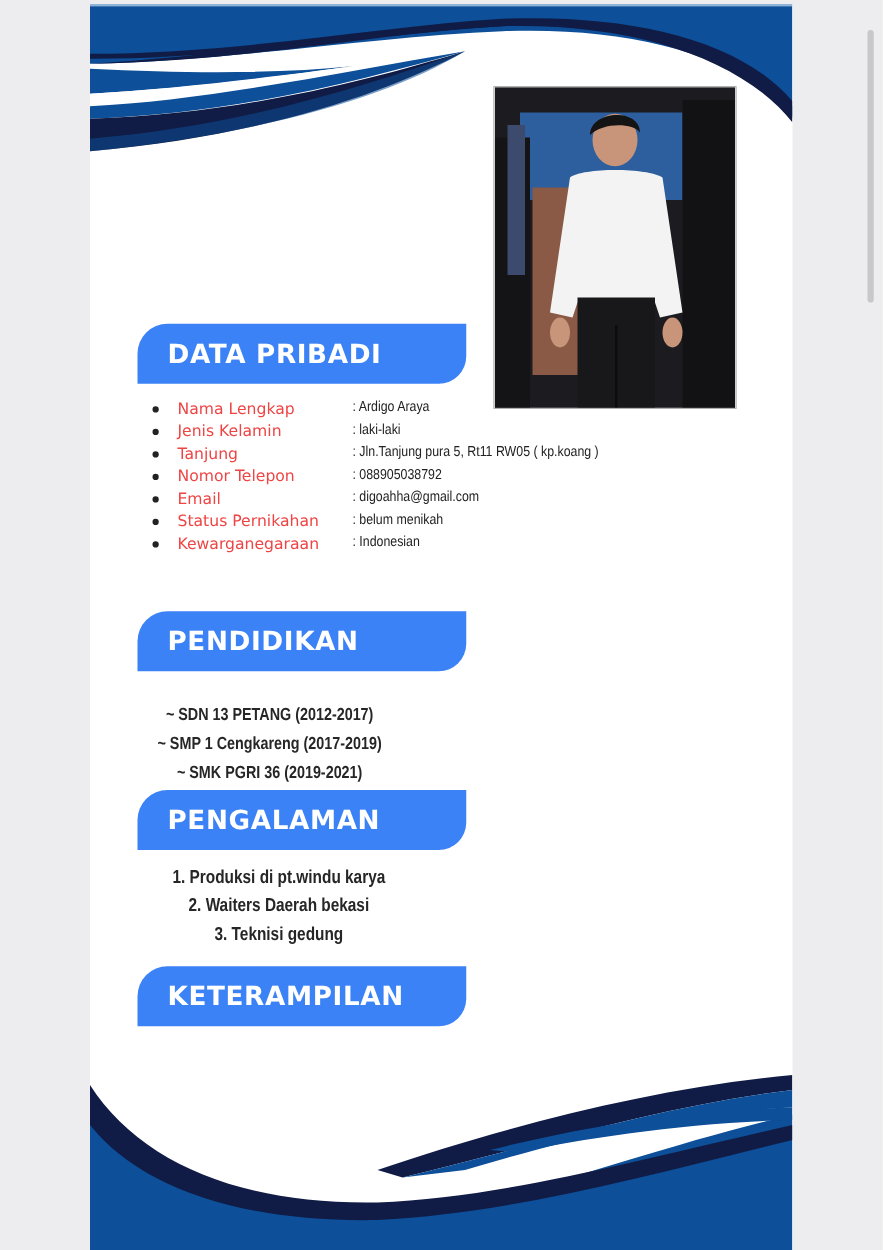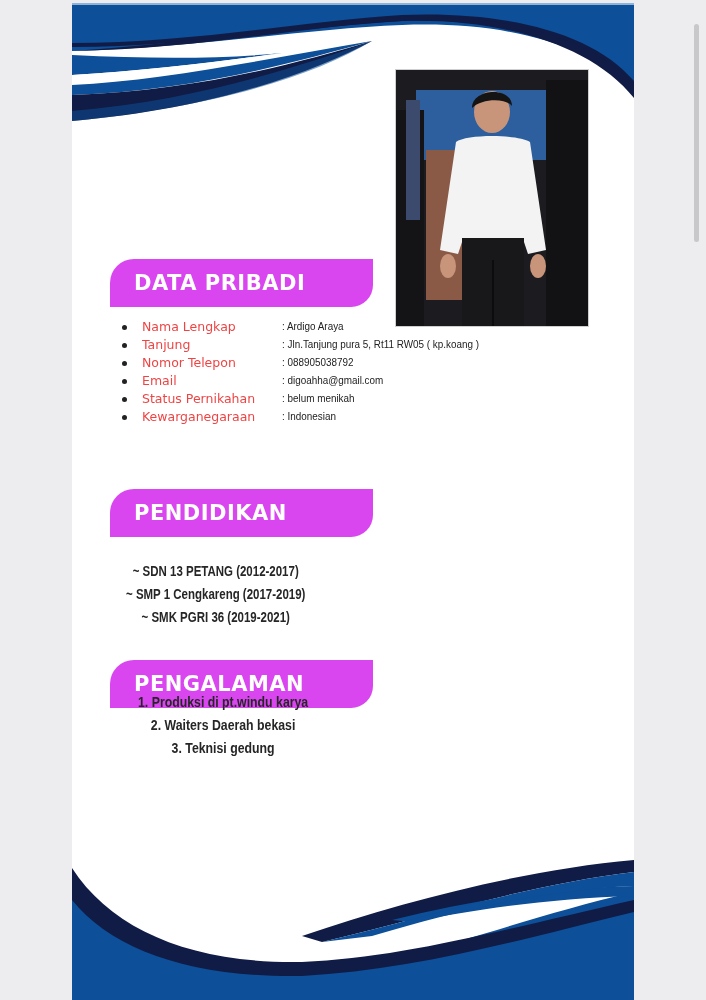--- a/index.html
+++ b/index.html
@@ -16,21 +16,21 @@
   .deco-top { top: 0; height: 140px; }
   .deco-bottom { bottom: 0; height: 160px; }
 
   .photo {
     position: absolute; left: 323px; top: 66px; width: 194px; height: 258px;
     background: #1b1b1f; overflow: hidden; border: 1px solid #cfcfcf;
   }
 
   .banner {
     position: absolute; left: 38px; width: 263px; height: 48px;
-    background: #d946ef; color: #ffffff;
+    background: #3b82f6; color: #ffffff;
     border-top-left-radius: 24px; border-bottom-right-radius: 22px;
     font-family: "DejaVu Sans", sans-serif; font-weight: bold;
     font-size: 21px; letter-spacing: 0.5px;
     padding-left: 24px; line-height: 48px;
   }
 
   .bio { position: absolute; left: 40px; top: 315px; width: 480px; }
   .bio-row { position: relative; height: 18px; font-size: 12.5px; color: #333; }
   .bio-bullet { position: absolute; left: 10px; top: 7px; width: 5px; height: 5px; border-radius: 50%; background: #222; }
   .bio-label { position: absolute; left: 30px; top: 1px; font-family: "DejaVu Sans", sans-serif; font-size: 12.5px; color: #ef4444; white-space: nowrap; }
@@ -89,20 +89,25 @@
     <div class="banner" style="top:256px;">DATA PRIBADI</div>
 
     <div class="bio">
       <div class="bio-row">
         <span class="bio-bullet"></span>
         <span class="bio-label">Nama Lengkap</span>
         <span class="bio-value">: Ardigo Araya</span>
       </div>
       <div class="bio-row">
         <span class="bio-bullet"></span>
+        <span class="bio-label">Jenis Kelamin</span>
+        <span class="bio-value">: laki-laki</span>
+      </div>
+      <div class="bio-row">
+        <span class="bio-bullet"></span>
         <span class="bio-label">Tanjung</span>
         <span class="bio-value">: Jln.Tanjung pura 5, Rt11 RW05 ( kp.koang )</span>
       </div>
       <div class="bio-row">
         <span class="bio-bullet"></span>
         <span class="bio-label">Nomor Telepon</span>
         <span class="bio-value">: 088905038792</span>
       </div>
       <div class="bio-row">
         <span class="bio-bullet"></span>
@@ -121,32 +126,33 @@
       </div>
     </div>
 
     <div class="banner" style="top:486px;">PENDIDIKAN</div>
     <div class="edu">
       <div class="edu-item">~ SDN  13 PETANG  (2012-2017)</div>
       <div class="edu-item">~ SMP  1 Cengkareng  (2017-2019)</div>
       <div class="edu-item">~ SMK PGRI 36  (2019-2021)</div>
     </div>
 
-    <div class="banner" style="top:629px;margin-top:28px;">PENGALAMAN</div>
+    <div class="banner" style="top:629px;">PENGALAMAN</div>
     <div class="exp">
       <div class="exp-item">1. Produksi di  pt.windu karya</div>
       <div class="exp-item">2. Waiters Daerah bekasi</div>
       <div class="exp-item">3. Teknisi gedung</div>
     </div>
 
     <svg class="deco deco-bottom" viewBox="0 0 562 160" preserveAspectRatio="none">
       <path d="M0,50 C60,120 140,140 240,132 C340,124 440,80 562,52 L562,160 L0,160 Z" fill="#0d4f98"></path>
       <path d="M0,28 C40,90 120,124 230,122 C330,118 430,90 562,60 L562,72 C440,102 340,130 230,136 C120,138 40,110 0,60 Z" fill="#101c45"></path>
       <path d="M230,96 C330,62 450,30 562,20 L562,32 C460,44 350,78 250,102 Z" fill="#101c45"></path>
       <path d="M320,80 C400,60 480,48 562,46 L562,56 C480,58 400,70 340,82 Z" fill="#0d4f98"></path>
       <path d="M250,102 C350,78 460,44 562,32 L562,46 C470,50 380,72 300,96 Z" fill="#0d4f98"></path>
     </svg>
 
+    <div class="banner" style="top:770px;">KETERAMPILAN</div>
   </div>
 
   <div class="scrollbar-track"></div>
   <div class="scrollbar-thumb"></div>
 </div>
 
 </body></html>

